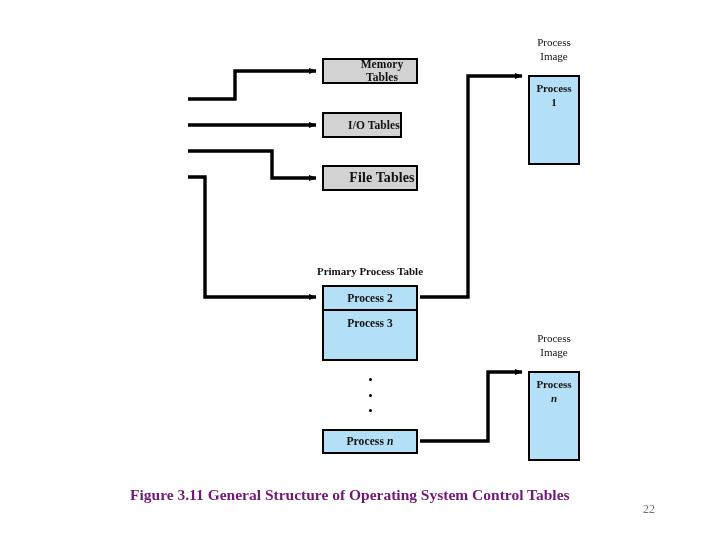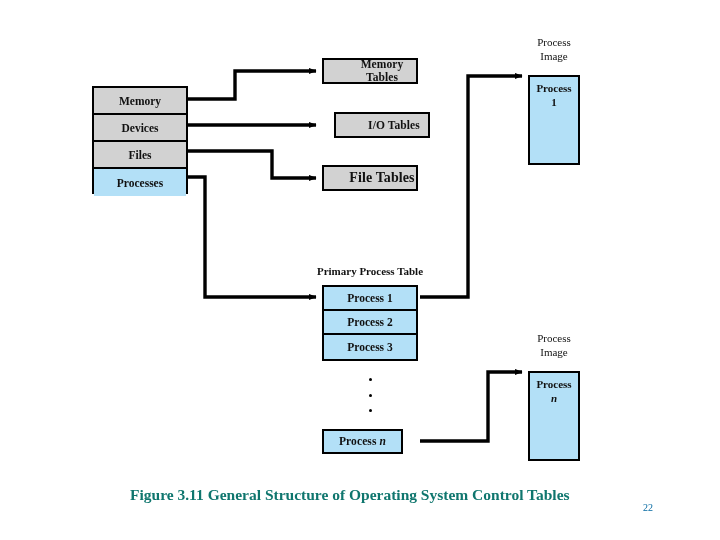--- a/index.html
+++ b/index.html
@@ -115,28 +115,28 @@
   .caption.bold {
     font-size: 11px;
     font-weight: bold;
   }
 
   .fig-caption {
     position: absolute;
     font-family: "Liberation Serif", serif;
     font-weight: bold;
     font-size: 15.5px;
-    color: #0f766e;
+    color: #701a75;
     white-space: nowrap;
   }
   .page-num {
     position: absolute;
     font-family: "Liberation Serif", serif;
-    font-size: 10px;
-    color: #0369a1;
+    font-size: 12px;
+    color: #737373;
   }
 
   
   .dots {
     position: absolute;
     display: flex;
     flex-direction: column;
     align-items: center;
     justify-content: space-between;
   }
@@ -176,70 +176,53 @@
 
     <path d="M188,151 L272,151 L272,178 L316,178" fill="none" stroke="#000000" stroke-width="3.4" marker-end="url(#arrow)"></path>
 
     <path d="M188,177 L205,177 L205,297 L316,297" fill="none" stroke="#000000" stroke-width="3.4" marker-end="url(#arrow)"></path>
 
     <path d="M420,297 L468,297 L468,76 L522,76" fill="none" stroke="#000000" stroke-width="3.4" marker-end="url(#arrow)"></path>
 
     <path d="M420,441 L488,441 L488,372 L522,372" fill="none" stroke="#000000" stroke-width="3.4" marker-end="url(#arrow)"></path>
   </svg>
 
-  <div class="stack" style="left:92px; top:86px; width:96px; height:108px;">
-    <div class="stack-row">
-      <span>Memory</span>
-    </div>
-    <div class="stack-row">
-      <span>Devices</span>
-    </div>
-    <div class="stack-row">
-      <span>Files</span>
-    </div>
-    <div class="stack-row blue">
-      <span>Processes</span>
-    </div>
-  </div>
 
   <div class="box gray" style="left:322px; top:58px; width:96px; height:26px; font-size:11.5px;">
     <span>Memory Tables</span>
   </div>
 
-  <div class="box gray" style="left:322px; top:112px; width:96px; height:26px; font-size:11.5px;margin-left:12px;">
+  <div class="box gray" style="left:322px; top:112px; width:80px; height:26px; font-size:11.5px;">
     <span>I/O Tables</span>
   </div>
 
   <div class="box gray" style="left:322px; top:165px; width:96px; height:26px; font-size:14px;">
     <span>File Tables</span>
   </div>
 
   <div class="caption bold" style="left:300px; top:265px; width:140px;">
     <span>Primary Process Table</span>
   </div>
 
   <div class="ptable" style="left:322px; top:285px; width:96px; height:76px;">
-    <div class="ptable-row">
-      <span>Process 1</span>
-    </div>
     <div class="ptable-row">
       <span>Process 2</span>
     </div>
     <div class="ptable-row">
       <span>Process 3</span>
     </div>
   </div>
 
   <div class="dots" style="left:368px; top:378px; width:4px; height:34px;">
     <span></span>
     <span></span>
     <span></span>
   </div>
 
-  <div class="box blue" style="left:322px; top:429px; width:81px; height:25px; font-size:11.5px;justify-content:center;">
+  <div class="box blue" style="left:322px; top:429px; width:96px; height:25px; font-size:11.5px;justify-content:center;">
     <span><span>Process </span><em class="ital">n</em></span>
   </div>
 
   <div class="caption small" style="left:512px; top:36px; width:84px;">
     <span>Process</span><br>
     <span>Image</span>
   </div>
 
   <div class="pimage" style="left:528px; top:75px; width:52px; height:90px;">
     <span>Process</span><br>

